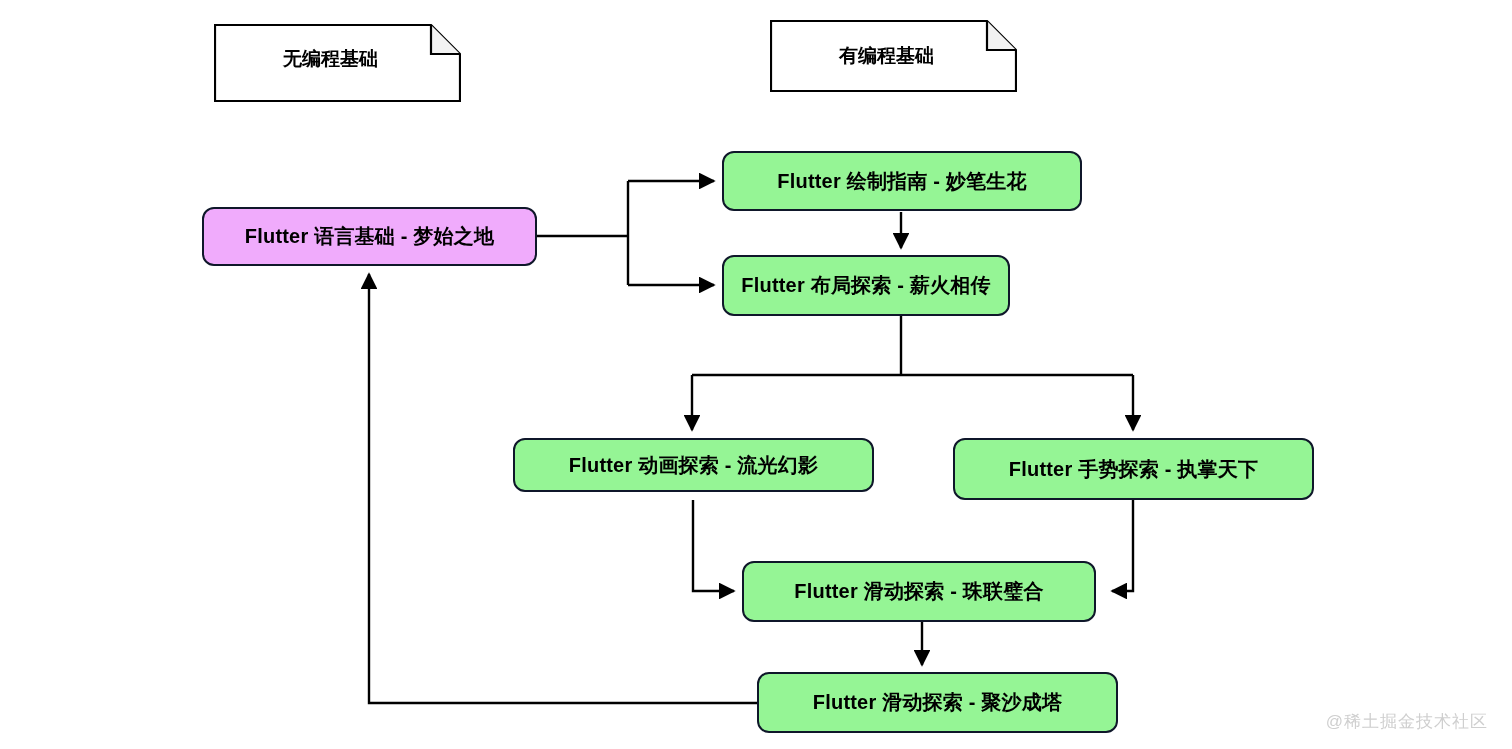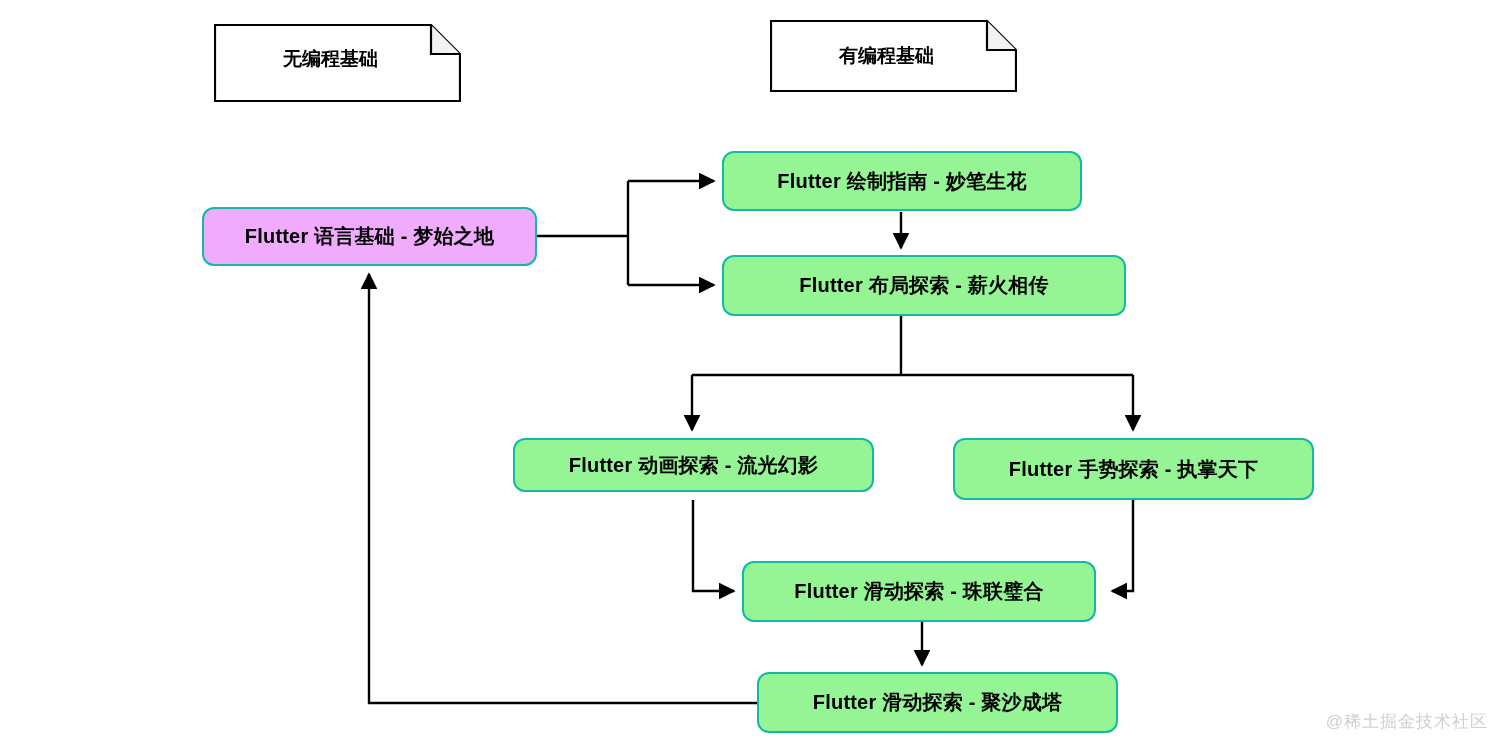--- a/index.html
+++ b/index.html
@@ -30,21 +30,21 @@
     display: flex;
     align-items: center;
     justify-content: center;
     text-align: center;
     color: #000000;
     font-weight: bold;
     letter-spacing: 0.2px;
     z-index: 2;
   }
   .node-rounded {
-    border: 2px solid #14b8a6;
+    border: 2px solid #0f172a;
     border-radius: 12px;
     font-size: 20px;
   }
   .node-blue {
     background: #f0abfc;
   }
   .node-green {
     background: #95f595;
   }
   .note {
@@ -133,21 +133,21 @@
   </div>
 
   <div class="node node-rounded node-blue" style="left:202px; top:207px; width:335px; height:59px;">
     <span>Flutter 语言基础 - 梦始之地</span>
   </div>
 
   <div class="node node-rounded node-green" style="left:722px; top:151px; width:360px; height:60px;">
     <span>Flutter 绘制指南 - 妙笔生花</span>
   </div>
 
-  <div class="node node-rounded node-green" style="left:722px; top:255px; width:404px; height:61px;">
+  <div class="node node-rounded node-green" style="left:722px; top:255px; width:288px; height:61px;">
     <span>Flutter 布局探索 - 薪火相传</span>
   </div>
 
   <div class="node node-rounded node-green" style="left:513px; top:438px; width:361px; height:54px;">
     <span>Flutter 动画探索 - 流光幻影</span>
   </div>
 
   <div class="node node-rounded node-green" style="left:953px; top:438px; width:361px; height:62px;">
     <span>Flutter 手势探索 - 执掌天下</span>
   </div>

